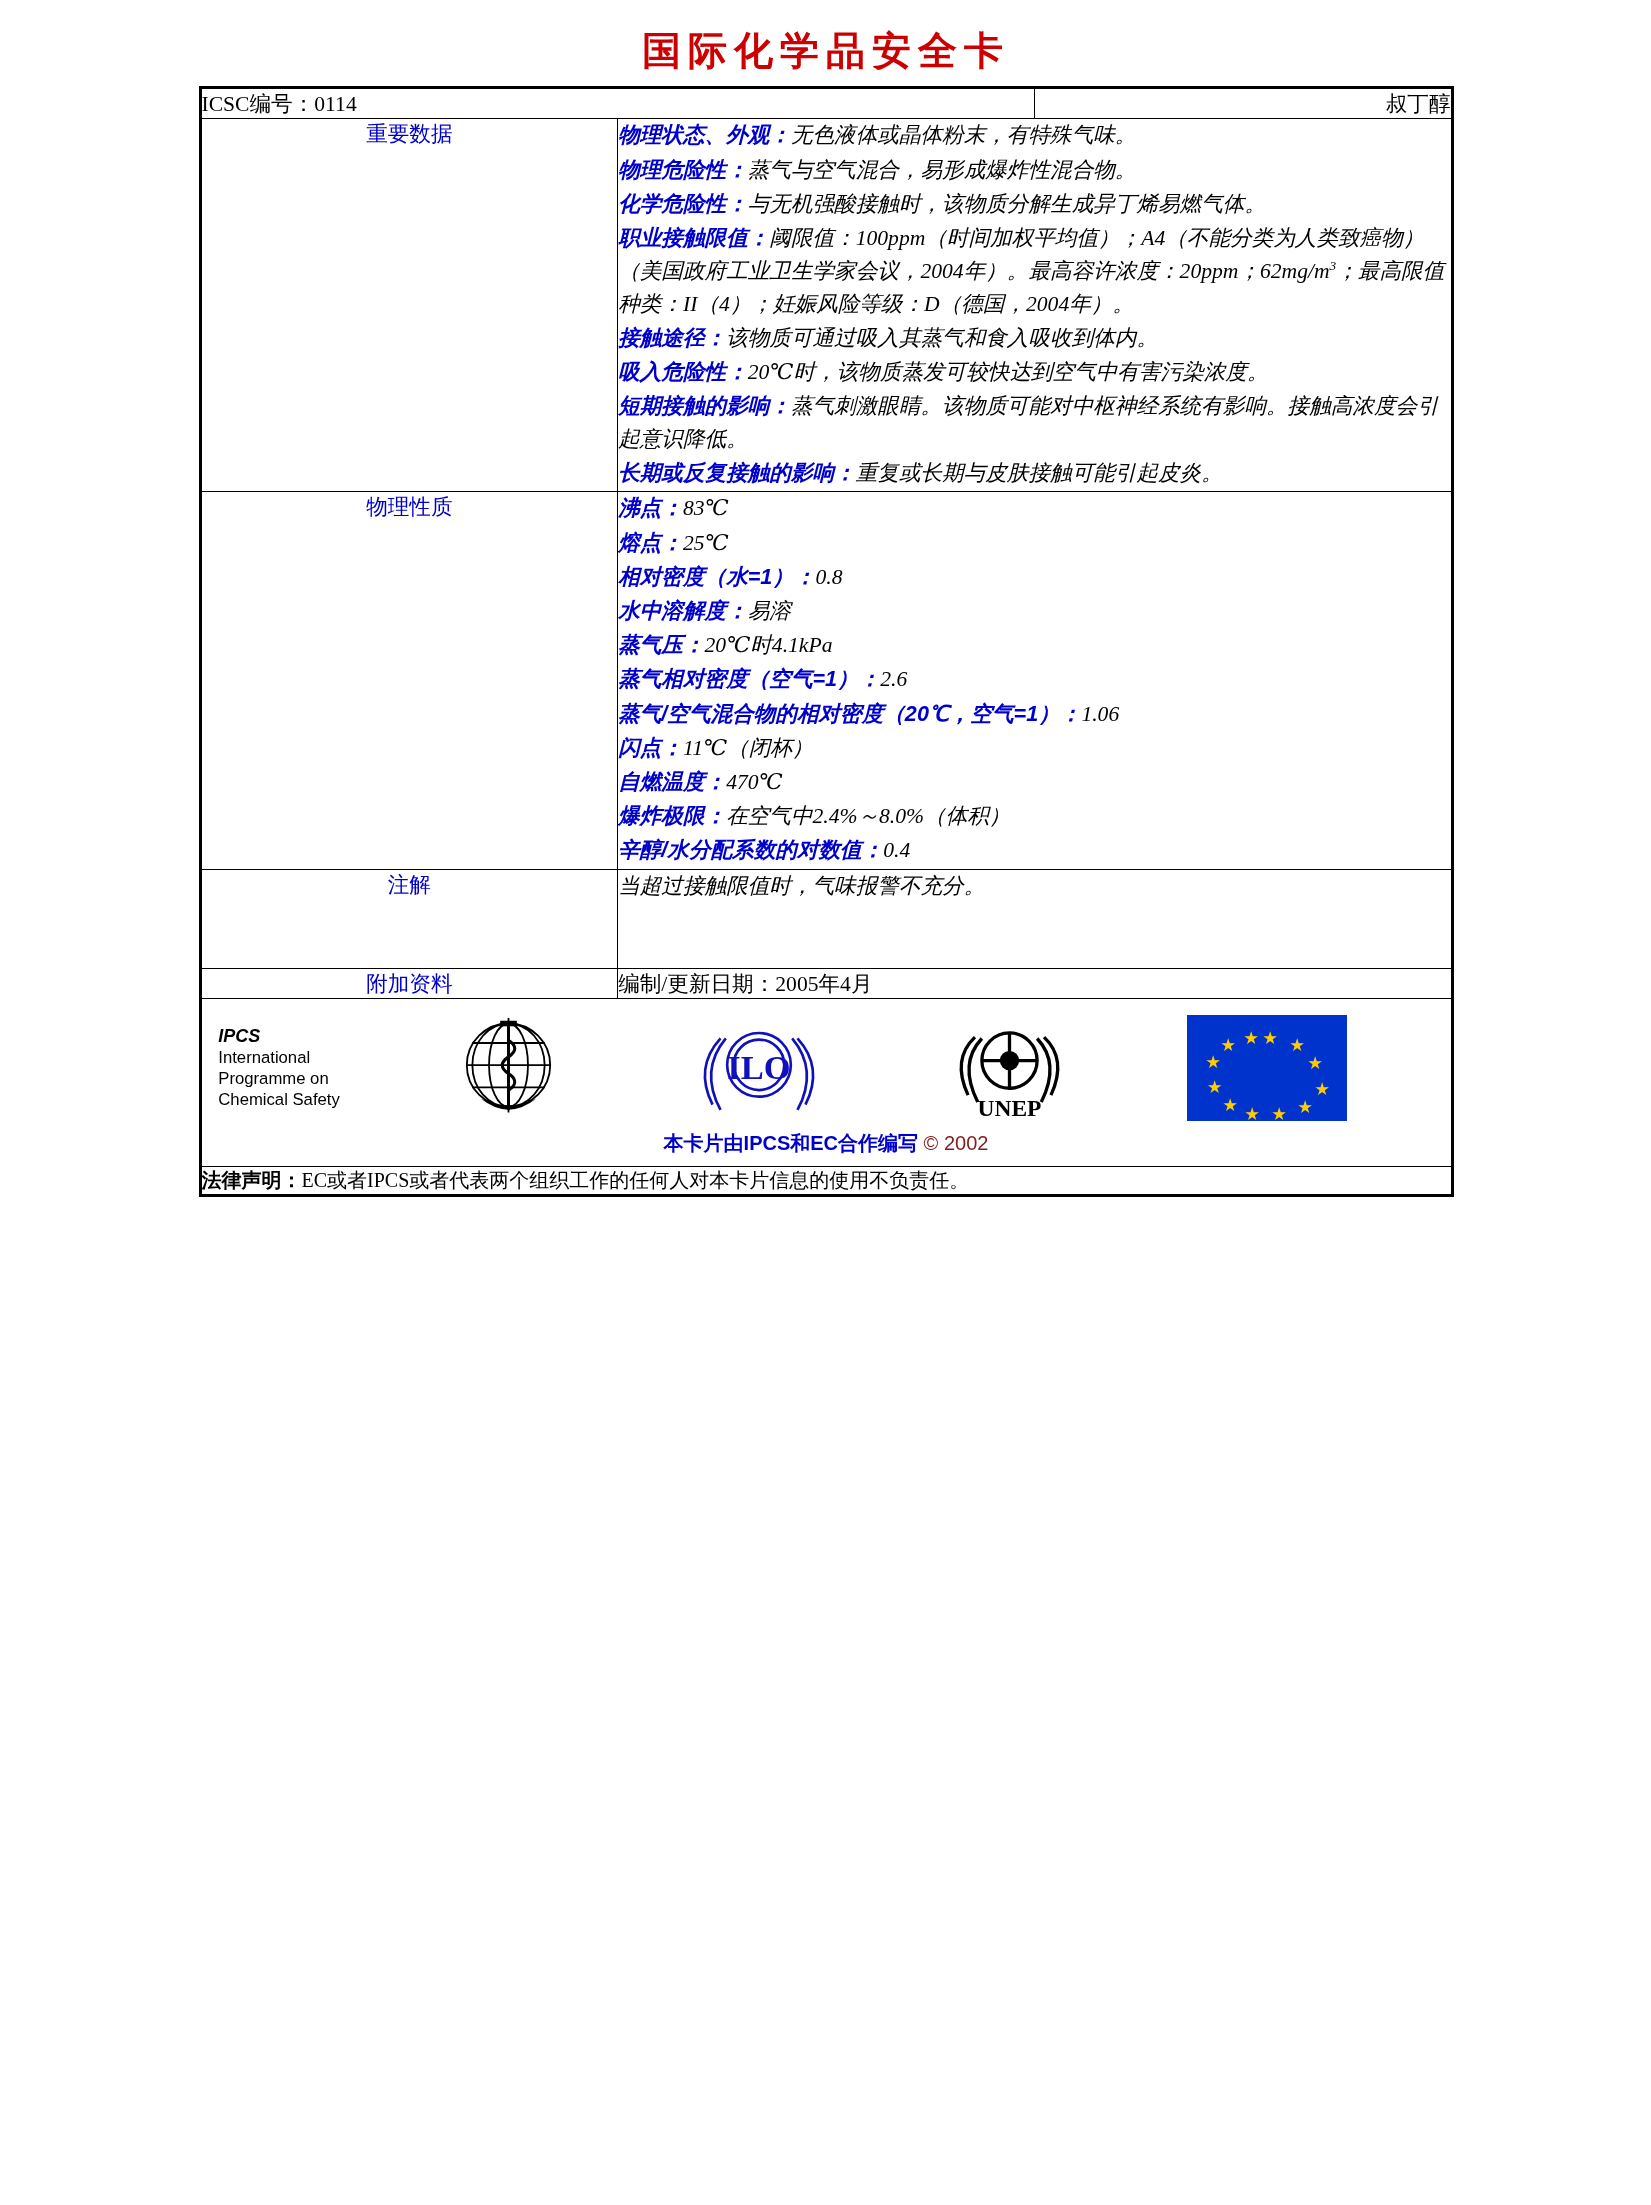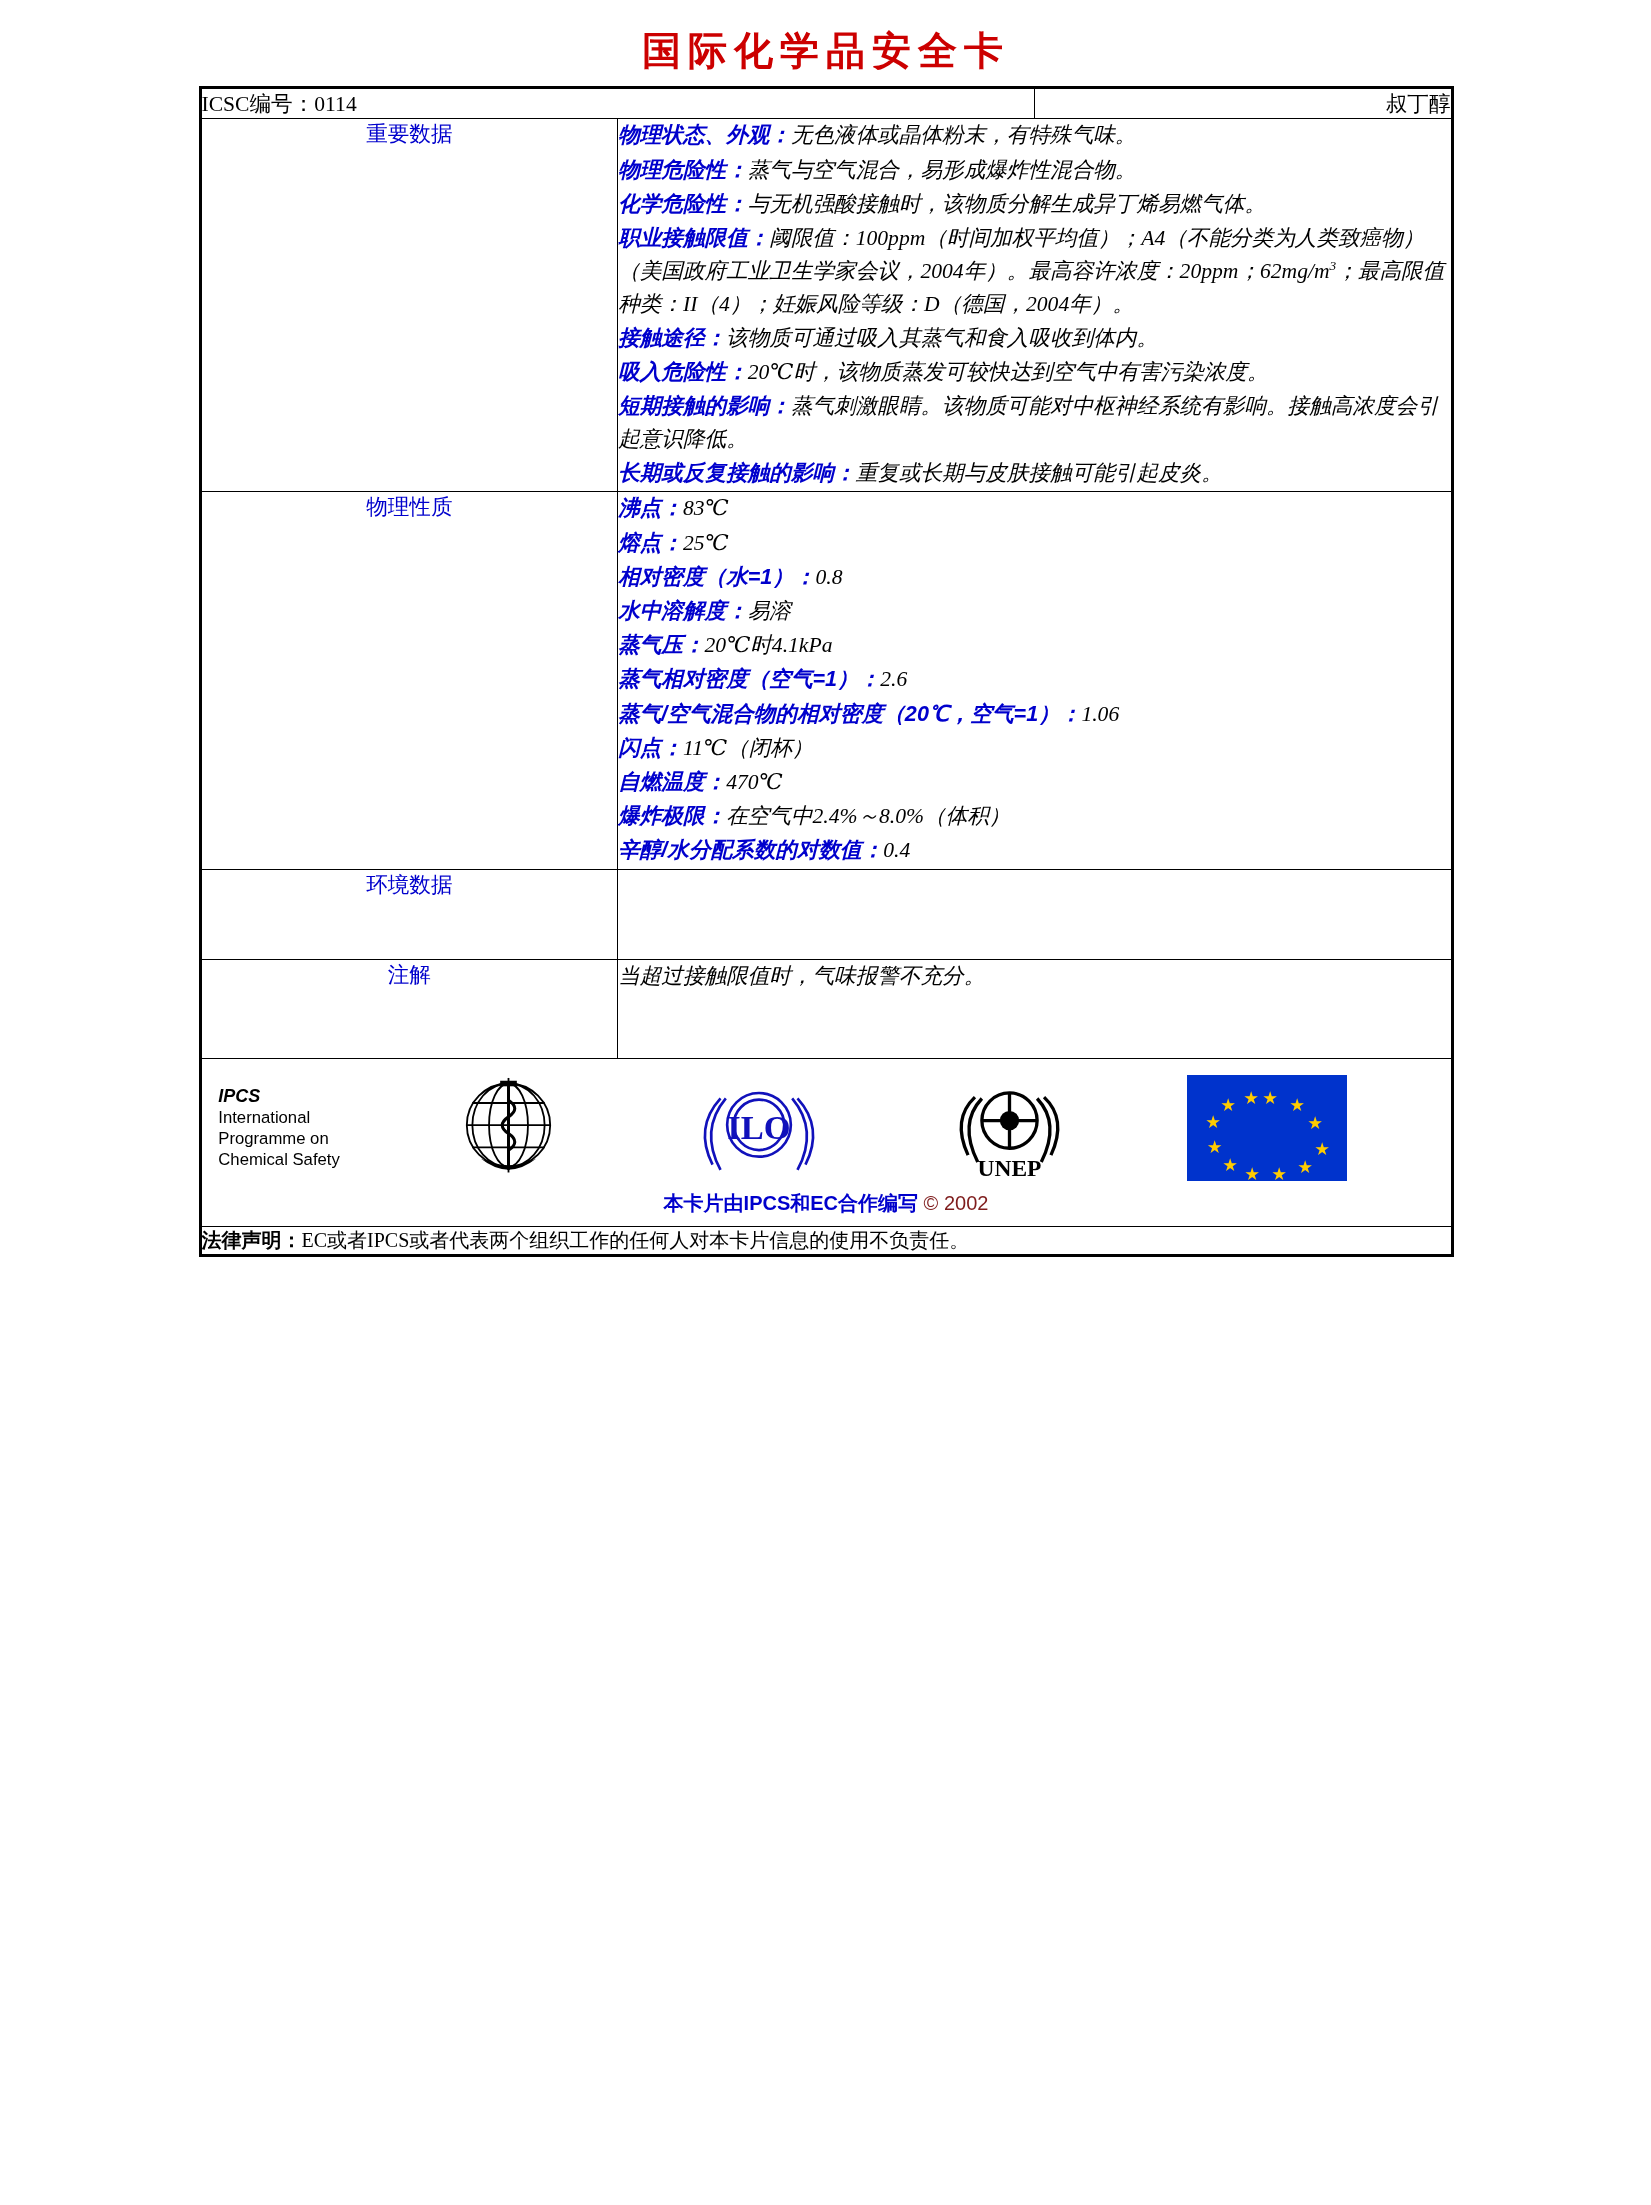--- a/index.html
+++ b/index.html
@@ -210,34 +210,32 @@
           <p class="line"><span class="k">蒸气压：</span><span class="v">20℃时4.1kPa</span></p>
           <p class="line"><span class="k">蒸气相对密度（空气=1）：</span><span class="v">2.6</span></p>
           <p class="line"><span class="k">蒸气/空气混合物的相对密度（20℃，空气=1）：</span><span class="v">1.06</span></p>
           <p class="line"><span class="k">闪点：</span><span class="v">11℃（闭杯）</span></p>
           <p class="line"><span class="k">自燃温度：</span><span class="v">470℃</span></p>
           <p class="line"><span class="k">爆炸极限：</span><span class="v">在空气中2.4%～8.0%（体积）</span></p>
           <p class="line"><span class="k">辛醇/水分配系数的对数值：</span><span class="v">0.4</span></p>
         </td>
       </tr>
 
-      <tr>
-        <td class="label-cell">环境数据</td>
-        <td colspan="2" class="content-cell empty-cell">
-          <p class="line"></p>
-        </td>
-      </tr>
 
       <tr>
         <td class="label-cell">注解</td>
         <td colspan="2" class="content-cell notes-cell">
           <p class="line">当超过接触限值时，气味报警不充分。</p>
         </td>
       </tr>
 
+      <tr>
+        <td class="label-cell">附加资料</td>
+        <td colspan="2" class="addl-cell">编制/更新日期：2005年4月</td>
+      </tr>
 
       <tr class="footer-row">
         <td colspan="3">
           <div class="footer-wrap">
 
             <div class="ipcs-block">
               <div class="ipcs-title">IPCS</div>
               <div class="ipcs-sub">International</div>
               <div class="ipcs-sub">Programme on</div>
               <div class="ipcs-sub">Chemical Safety</div>

